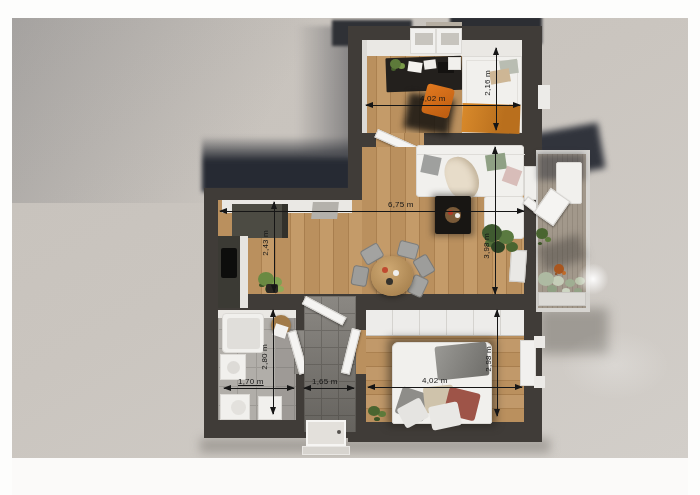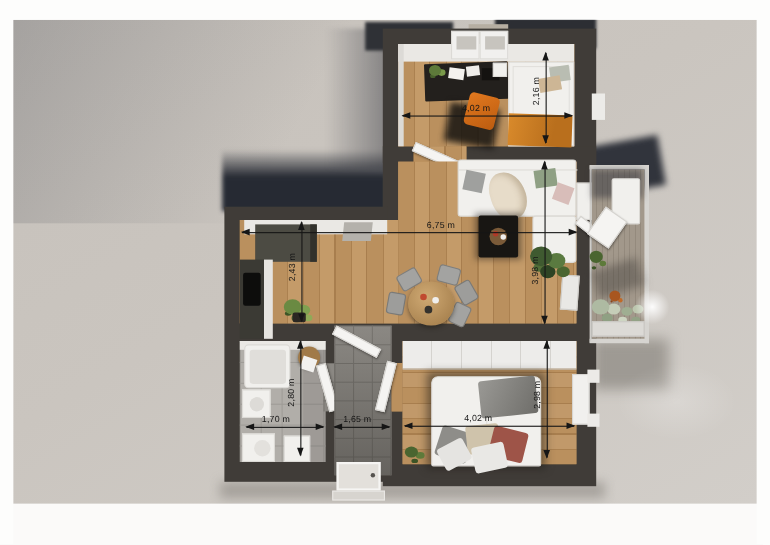--- a/index.html
+++ b/index.html
@@ -187,21 +187,21 @@
   <div class="leaf" style="left:287px;top:330px;width:9px;height:44px;transform:rotate(-16deg);transform-origin:right top;"></div>
 
   <div class="dim v" style="left:273px;top:310px;height:104px;">
     <i class="a au"></i>
     <i class="a ad"></i>
     <span class="dlab vl" style="top:34px;">2,80 m</span>
   </div>
   <div class="dim h" style="left:224px;top:388px;width:70px;">
     <i class="a al"></i>
     <i class="a ar"></i>
-    <span class="dlab hl" style="left:14px;">1,70 m</span>
+    <span class="dlab hl" style="left:14px;text-decoration:underline;">1,70 m</span>
   </div>
 
   <div class="tileB" style="left:304px;top:296px;width:52px;height:136px;">
     <div class="shade-b" style="left:0;top:0;width:52px;height:136px;"></div>
   </div>
   <div class="leaf" style="left:306px;top:296px;width:46px;height:9px;transform:rotate(28deg);transform-origin:left top;"></div>
   <div class="wood" style="left:356px;top:330px;width:10px;height:44px;"></div>
   <div class="leaf" style="left:352px;top:328px;width:9px;height:46px;transform:rotate(14deg);transform-origin:left top;"></div>
   <div style="left:306px;top:420px;width:40px;height:26px;background:#e3e0db;border:2px solid #f6f5f3;">
     <div class="blob" style="right:3px;top:8px;width:4px;height:4px;background:#55524e;"></div>

